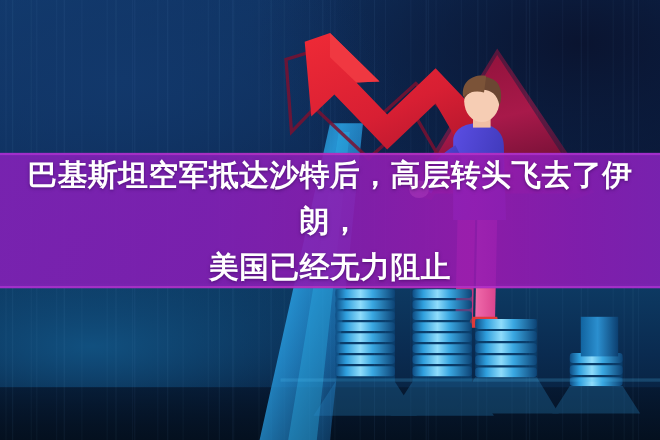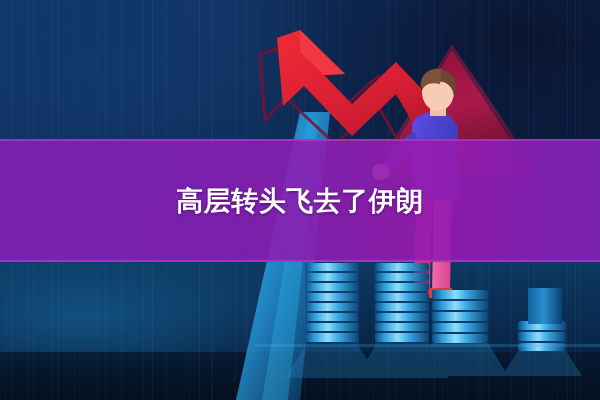--- a/index.html
+++ b/index.html
@@ -242,17 +242,18 @@
       </g>
 
       <rect x="255" y="344" width="345" height="3" fill="#4fc0f0" opacity=".22"></rect>
     </g>
   </svg>
 
   <div class="band">
     <div class="band-edge-top"></div>
     <div class="band-edge-bottom"></div>
     <div class="headline">
-      <span class="line2">高层转头飞去了伊朗</span>
+      <span class="line1">巴基斯坦空军抵达沙特后，高层转头飞去了伊朗，</span>
+      <span class="line2">美国已经无力阻止</span>
     </div>
   </div>
 
 </div>
 
 </body></html>

